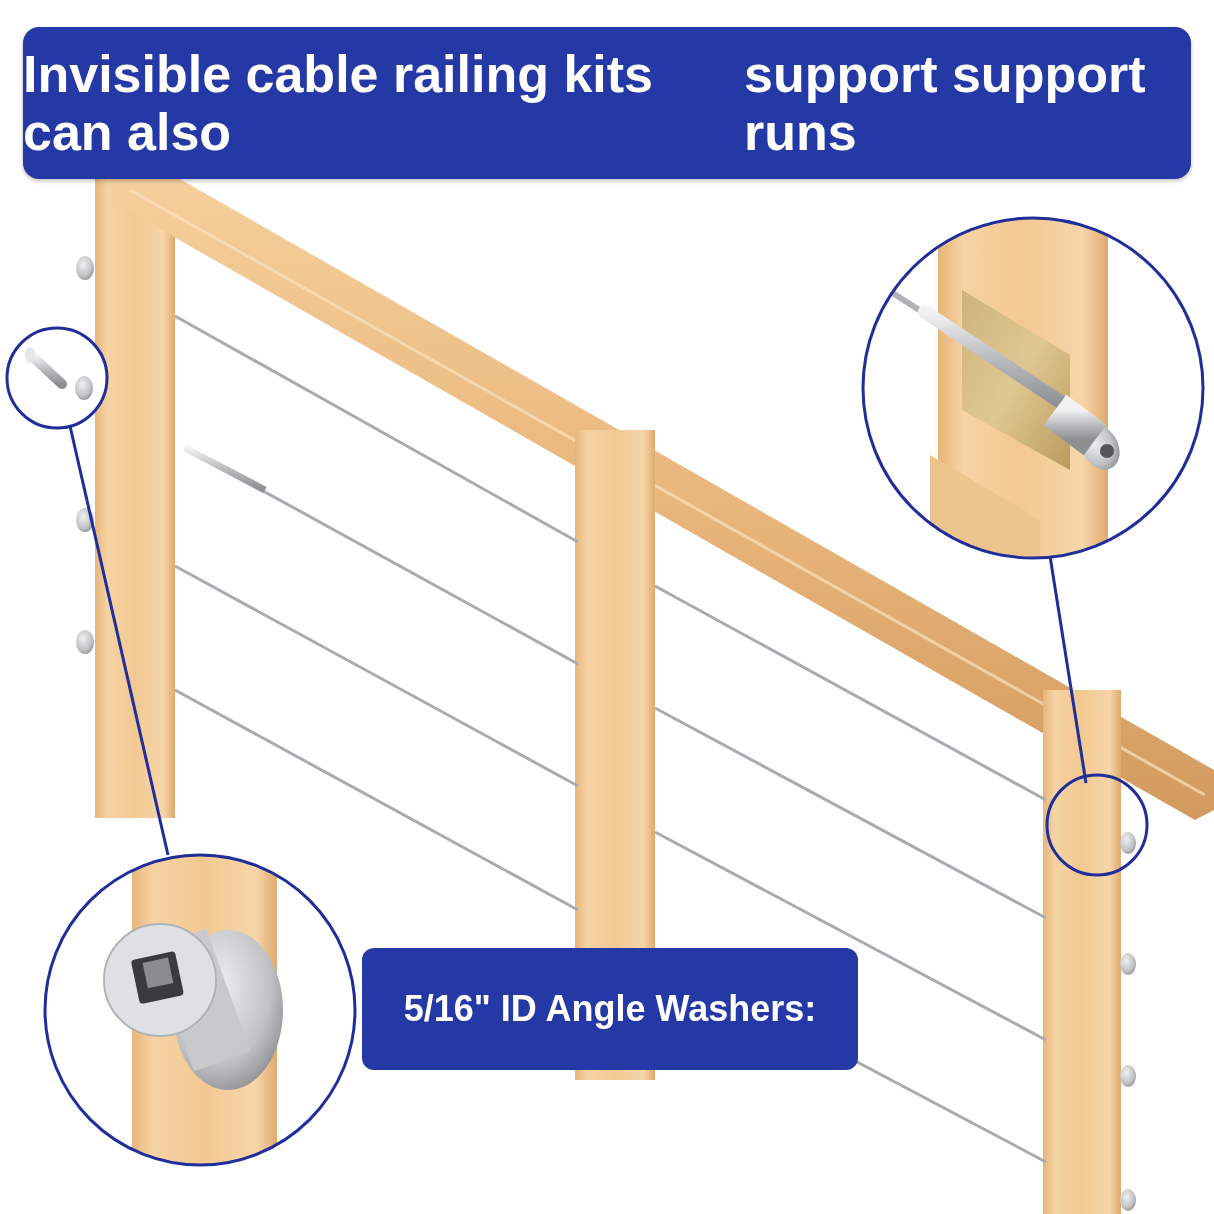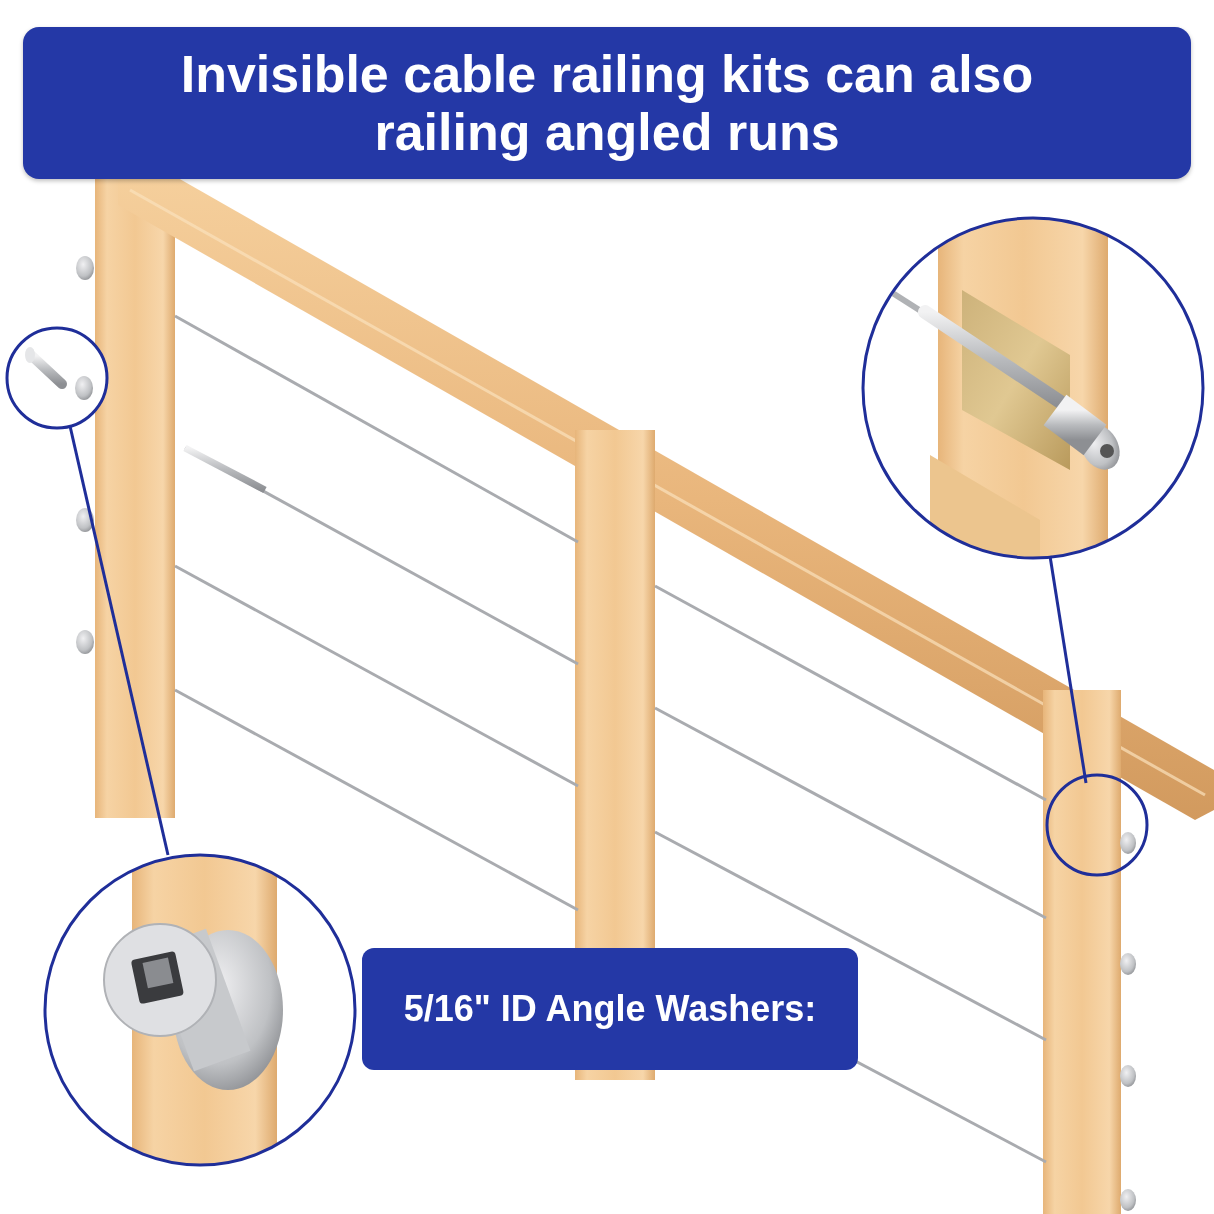--- a/index.html
+++ b/index.html
@@ -1,21 +1,21 @@
 <!DOCTYPE html>
 <html><head>
 <meta charset="utf-8">
 <style>
   html, body { margin:0; padding:0; background:#ffffff; }
   body { width:1214px; height:1214px; position:relative; overflow:hidden; font-family:"Liberation Sans", sans-serif; }
   .scene { position:absolute; left:0; top:0; width:1214px; height:1214px; }
   .title-banner {
     position:absolute; left:23px; top:27px; width:1168px; height:152px;
     background:#2438a6; border-radius:16px; box-shadow:0 2px 4px rgba(0,0,0,0.25);
-    display:flex; flex-direction:column; align-items:center; justify-content:center;
+    display:flex; flex-direction:row; align-items:center; justify-content:center;
     color:#fff; font-weight:bold; font-size:52px; line-height:58px; z-index:5;
   }
   .label-banner {
     position:absolute; left:362px; top:948px; width:496px; height:122px;
     background:#2438a6; border-radius:12px;
     display:flex; flex-direction:column; align-items:center; justify-content:center;
     color:#fff; font-weight:bold; font-size:36px; line-height:44px; text-align:center; z-index:4;
   }
 </style>
 </head>
@@ -137,18 +137,18 @@
         <rect x="135" y="955" width="45" height="45" rx="4" fill="#3a3b3e" transform="rotate(-12 158 978)"></rect>
         <rect x="146" y="960" width="26" height="26" fill="#8a8c90" transform="rotate(-12 158 978)"></rect>
       </g>
       <circle cx="200" cy="1010" r="155" fill="none" stroke="#1f2e99" stroke-width="3"></circle>
     </g>
   </svg>
 </div>
 
 <div class="title-banner">
   <div>Invisible cable railing kits can also</div>
-  <div>railing angled runs</div>
+  <div>support support runs</div>
 </div>
 
 <div class="label-banner">
   <div>5/16" ID Angle Washers:</div>
 </div>
 
 </body></html>

